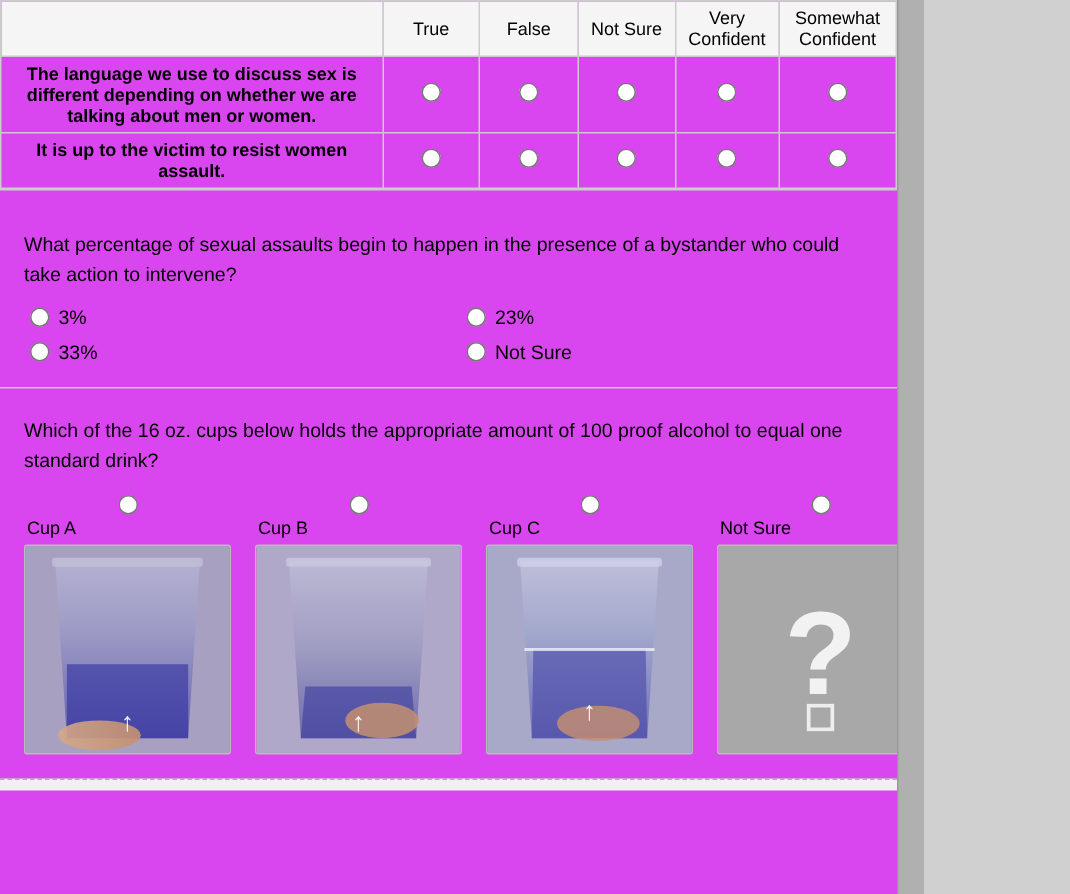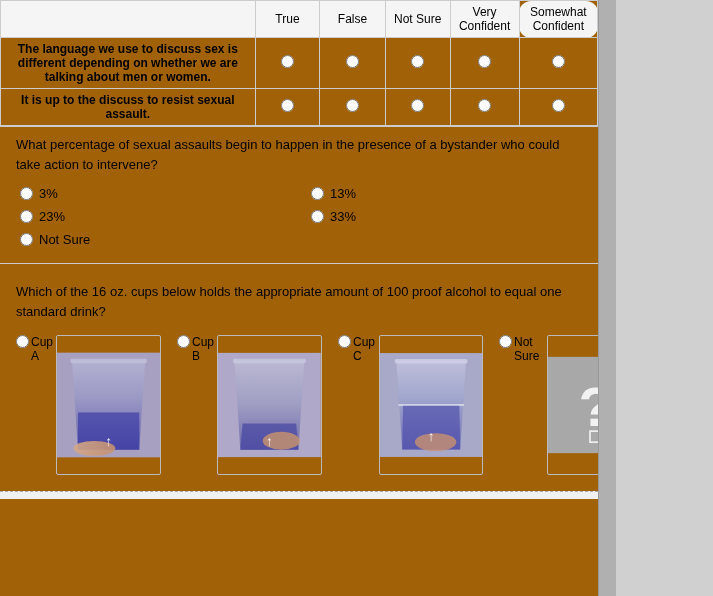--- a/index.html
+++ b/index.html
@@ -5,21 +5,21 @@
     * { box-sizing: border-box; margin: 0; padding: 0; }
     body {
       font-family: Arial, sans-serif;
       font-size: 13px;
       background: #d0d0d0;
       width: 713px;
       min-height: 596px;
       display: flex;
     }
     .main-content {
-      background: #a16207;
+      background: #d946ef;
       width: 598px;
       min-height: 596px;
       overflow-y: auto;
     }
     .scrollbar {
       width: 18px;
       background: #b0b0b0;
       border-left: 1px solid #999;
     }
 
@@ -48,30 +48,30 @@
       width: 290px;
       font-weight: bold;
     }
     table th:first-child {
       width: 290px;
     }
     .col-true { width: 70px; }
     .col-false { width: 70px; }
     .col-notsure { width: 70px; }
     .col-veryconf { width: 70px; }
-    .col-someconf { width: 80px; border-radius: 12px; }
+    .col-someconf { width: 80px; }
 
     input[type="radio"] {
       cursor: pointer;
       accent-color: #555;
     }
 
     
     .question-section {
-      padding: 8px 16px 12px 16px;
+      padding: 26px 16px 12px 16px;
       border-bottom: 1px solid #ccc;
     }
     .question-text {
       font-size: 13px;
       font-weight: normal;
       margin-bottom: 12px;
       line-height: 1.5;
     }
     .options-grid {
       display: grid;
@@ -96,22 +96,22 @@
       margin-bottom: 14px;
       line-height: 1.5;
     }
     .cups-row {
       display: flex;
       gap: 16px;
       align-items: flex-start;
     }
     .cup-item {
       display: flex;
-      flex-direction: row;
-      align-items: flex-start;
+      flex-direction: column;
+      align-items: center;
       width: 145px;
     }
     .cup-radio-row {
       display: flex;
       justify-content: center;
       margin-bottom: 2px;
     }
     .cup-label {
       font-size: 12px;
       margin-bottom: 4px;
@@ -156,41 +156,37 @@
       <tbody>
         <tr>
           <td>The language we use to discuss sex is different depending on whether we are talking about men or women.</td>
           <td><input type="radio" name="row1_tf" value="true" style=""></td>
           <td><input type="radio" name="row1_tf" value="false" style=""></td>
           <td><input type="radio" name="row1_tf" value="notsure" style=""></td>
           <td><input type="radio" name="row1_conf" value="very" style=""></td>
           <td><input type="radio" name="row1_conf" value="somewhat" style=""></td>
         </tr>
         <tr>
-          <td>It is up to the discuss to resist sexual assault.</td>
+          <td>It is up to the victim to resist women assault.</td>
           <td><input type="radio" name="row3_tf" value="true" style=""></td>
           <td><input type="radio" name="row3_tf" value="false" style=""></td>
           <td><input type="radio" name="row3_tf" value="notsure" style=""></td>
           <td><input type="radio" name="row3_conf" value="very" style=""></td>
           <td><input type="radio" name="row3_conf" value="somewhat" style=""></td>
         </tr>
       </tbody>
     </table>
   </div>
 
   <div class="question-section">
     <p class="question-text">What percentage of sexual assaults begin to happen in the presence of a bystander who could take action to intervene?</p>
     <div class="options-grid">
       <div class="option-item">
         <input type="radio" name="q1" value="3" style="">
         <span>3%</span>
-      </div>
-      <div class="option-item">
-        <input type="radio" name="q1" value="13" style="">
-        <span>13%</span>
       </div>
       <div class="option-item">
         <input type="radio" name="q1" value="23" style="">
         <span>23%</span>
       </div>
       <div class="option-item">
         <input type="radio" name="q1" value="33" style="">
         <span>33%</span>
       </div>
       <div class="option-item">

